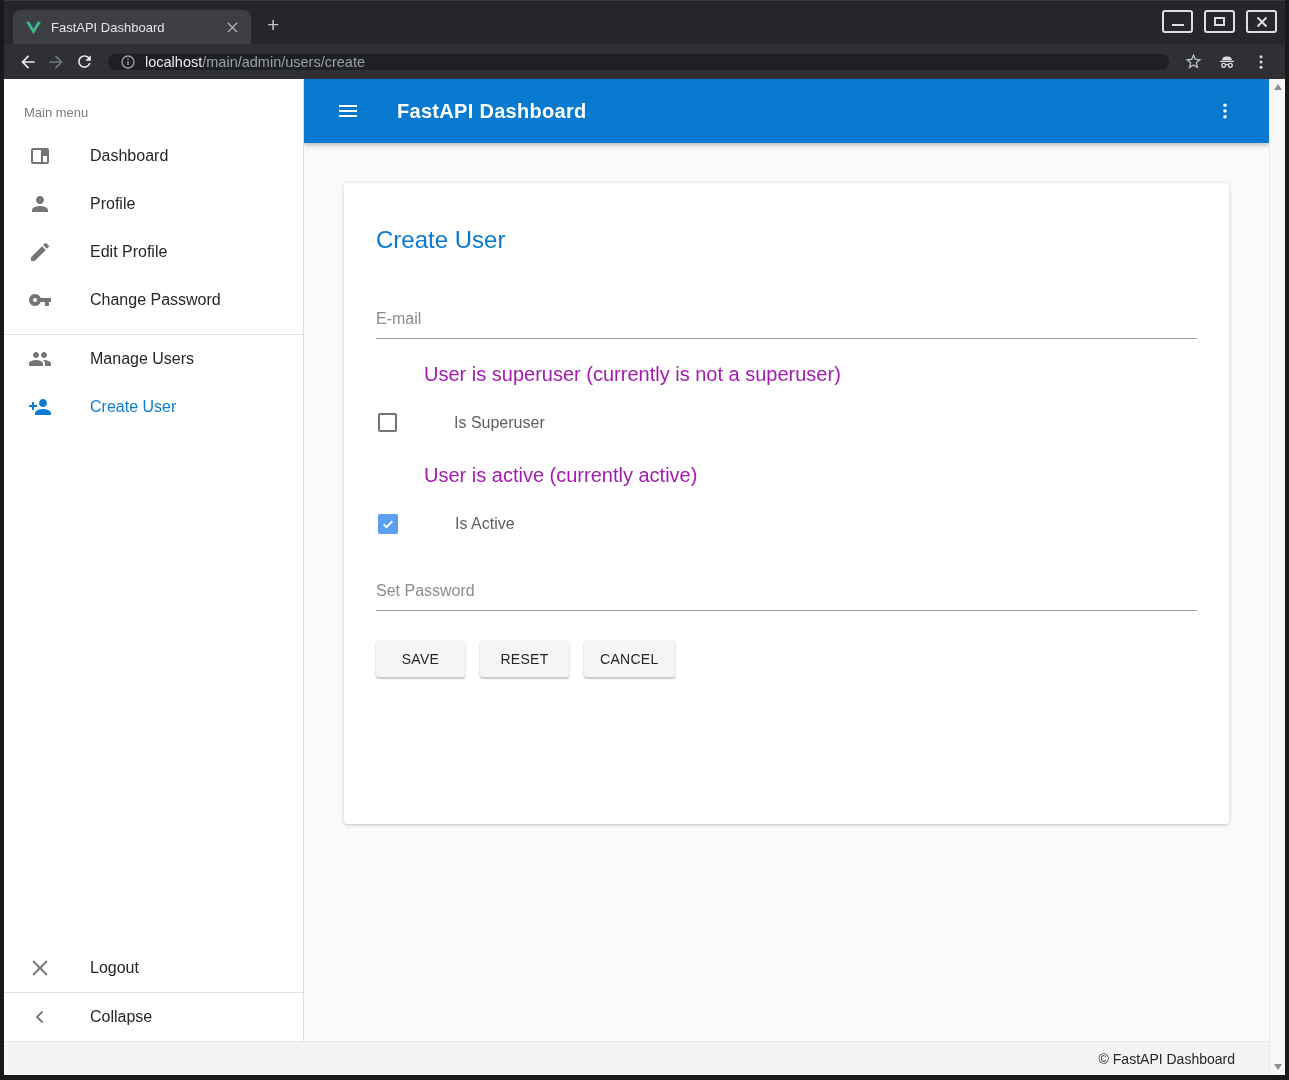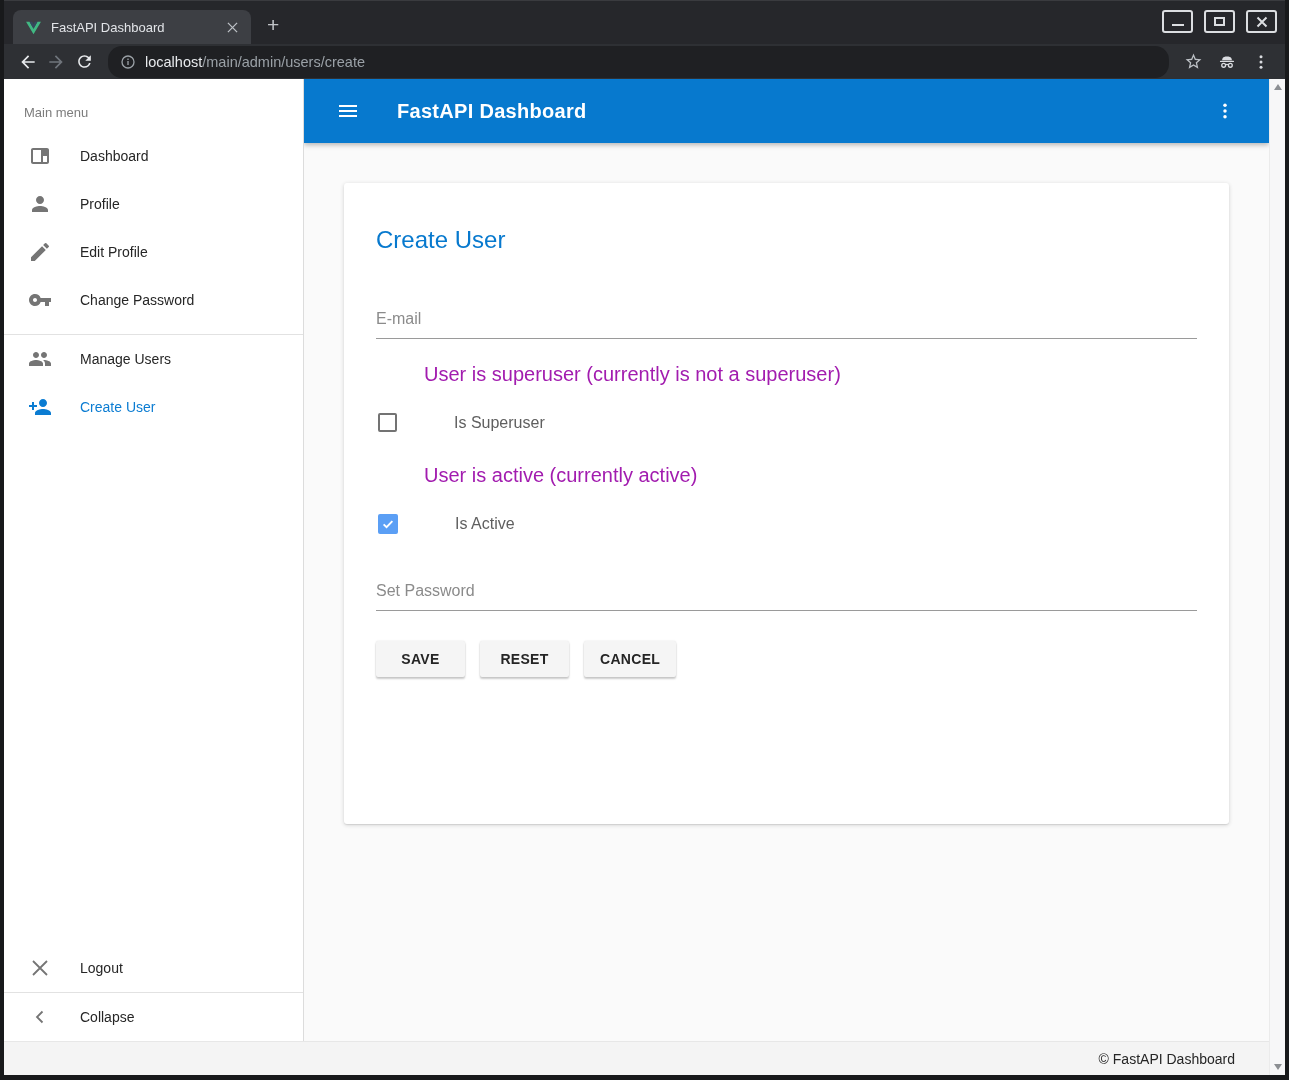--- a/index.html
+++ b/index.html
@@ -17,35 +17,35 @@
   .tab-close { width:18px; height:18px; display:flex; align-items:center; justify-content:center; border-radius:50%; }
   .newtab { color:#c0c3c7; font-size:21px; font-weight:400; margin:0 0 9px 16px; line-height:1; }
   .win-controls { position:absolute; right:8px; top:9px; display:flex; gap:11px; }
   .wc { width:31px; height:23px; border:2px solid #dcdee1; border-radius:3px; display:flex; align-items:center; justify-content:center; }
   .wc-min-bar { width:12px; height:2px; background:#dcdee1; margin-top:7px; }
   .wc-max-box { width:11px; height:9px; border:2px solid #dcdee1; }
 
   
   .toolbar { height:35px; background:#2e3034; display:flex; align-items:center; padding:0 10px; flex-shrink:0; }
   .nav-btn { width:28px; height:28px; display:flex; align-items:center; justify-content:center; border-radius:50%; flex-shrink:0; }
-  .urlbar { flex:1; height:32px; background:#1f2023; border-radius:14px; margin:0 10px; display:flex; align-items:center;
+  .urlbar { flex:1; height:16px; background:#1f2023; border-radius:14px; margin:0 10px; display:flex; align-items:center;
             padding:0 12px; gap:9px; font-size:14.5px; overflow:hidden; }
   .url-host { color:#e8eaed; }
   .url-path { color:#9aa0a6; }
   .tb-right { display:flex; align-items:center; gap:6px; }
 
   
   .page { flex:1; position:relative; background:#fafafa; overflow:hidden;padding-left:8px; }
   .page-body { position:absolute; top:0; left:0; right:16px; bottom:34px; display:flex; }
 
   
   .sidebar { width:300px; background:#ffffff; border-right:1px solid #dcdcdc; display:flex; flex-direction:column;
              padding-top:12px; flex-shrink:0; overflow:hidden; }
   .side-label { padding:14px 20px 12px; font-size:13px; color:#7c7c7c; }
-  .side-item { height:48px; display:flex; align-items:center; padding-left:24px; font-size:14px; color:#262626; cursor:pointer; flex-shrink:0; }
+  .side-item { height:48px; display:flex; align-items:center; padding-left:24px; font-size:16px; color:#262626; cursor:pointer; flex-shrink:0;gap:10px; }
   .side-item .s-icon { width:24px; height:24px; margin-right:28px; flex-shrink:0; }
   .side-item.active { color:#0b7cd2; }
   .divider { height:1px; background:#e2e2e2; margin-top:10px; flex-shrink:0; }
   .divider.tight { margin-top:0; }
   .side-spacer { flex:1; }
 
   
   .main { flex:1; display:flex; flex-direction:column; overflow:hidden; background:#fafafa; }
   .appbar { height:64px; background:#0779ce; box-shadow:0 2px 5px rgba(0,0,0,.28); display:flex; align-items:center;
             padding:0 26px; flex-shrink:0; position:relative; z-index:2; }
@@ -67,21 +67,21 @@
   .hint { margin-top:24px; font-size:20px; color:#a21caf;margin-left:48px; }
   .checkbox-row { margin-top:27px; display:flex; align-items:center; padding-left:2px;gap:44px; }
   .cb { width:19px; height:19px; border:2px solid #737373; border-radius:2px; flex-shrink:0; }
   .cb.checked { border:none; width:20px; height:20px; background:#5b9ff5; display:flex; align-items:center; justify-content:center; }
   .cb-label { font-size:16px; color:#5f5f5f; margin-left:13px; }
   .pw-gap { margin-top:48px; }
 
   .buttons { margin-top:30px; display:flex; gap:15px; }
   .btn { min-width:89px; height:36px; background:#f5f5f5; border:none; border-radius:2px; padding:0 16px;
          box-shadow:0 2px 2px rgba(0,0,0,.2), 0 0 2px rgba(0,0,0,.12); font-family:"Liberation Sans", sans-serif;
-         font-size:14px; font-weight:700; color:#252525; letter-spacing:.3px; cursor:pointer; }
+         font-size:14px; font-weight:400; color:#252525; letter-spacing:.3px; cursor:pointer; }
 
   
   .footer { position:absolute; left:0; right:16px; bottom:0; height:34px; background:#f4f4f4; border-top:1px solid #e7e7e7;
             display:flex; align-items:center; justify-content:flex-end; padding-right:34px; font-size:14px; color:#262626;margin-top:28px; }
   .scrollbar { position:absolute; top:0; right:0; bottom:0; width:16px; background:#f7f7f8; border-left:1px solid #ebebeb;
                display:flex; flex-direction:column; align-items:center; justify-content:space-between; padding:5px 0; }
   .sb-up { width:0; height:0; border-left:4.5px solid transparent; border-right:4.5px solid transparent; border-bottom:6px solid #8c8f93; }
   .sb-down { width:0; height:0; border-left:4.5px solid transparent; border-right:4.5px solid transparent; border-top:6px solid #8c8f93; }
 </style>
 </head>

